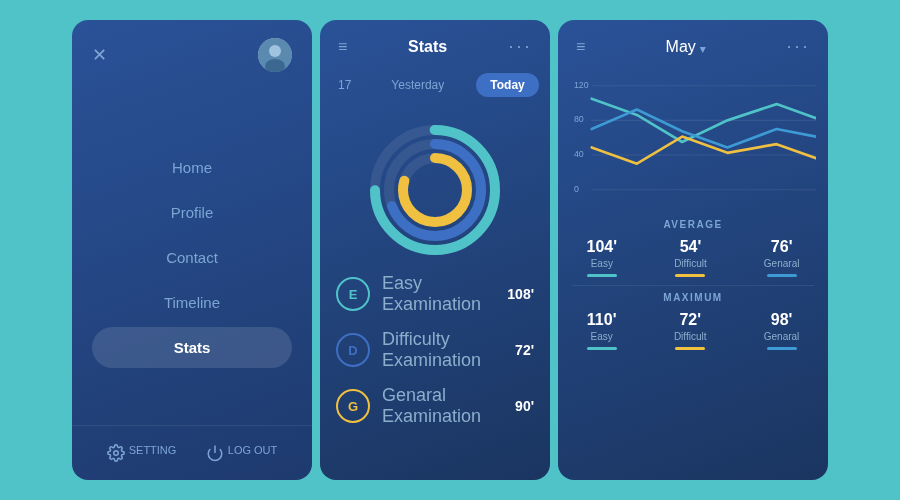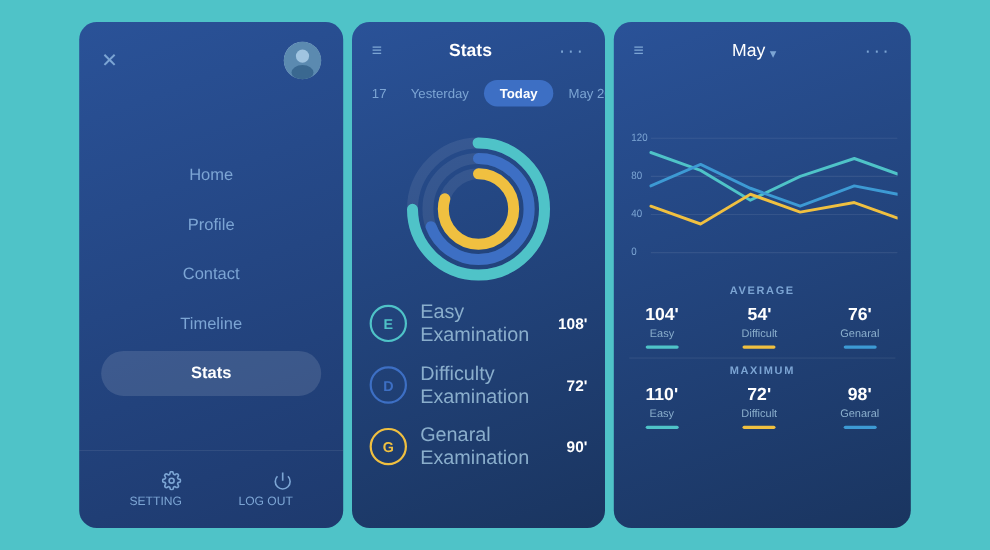--- a/index.html
+++ b/index.html
@@ -104,22 +104,22 @@
 
     .bottom-bar {
       display: flex;
       justify-content: space-around;
       padding: 18px 20px;
       border-top: 1px solid rgba(255,255,255,0.08);
     }
 
     .bottom-action {
       display: flex;
-      flex-direction: column;
-      align-items: flex-end;
+      flex-direction: row;
+      align-items: flex-start;
       gap: 4px;
       color: #7ca5d4;
       font-size: 11px;
       cursor: pointer;
     }
 
     .bottom-action svg {
       width: 18px;
       height: 18px;
     }
@@ -155,21 +155,21 @@
     .header-dots {
       color: #7ca5d4;
       font-size: 18px;
       letter-spacing: 2px;
     }
 
     .tabs-row {
       display: flex;
       align-items: center;
       padding: 0 10px;
-      gap: 6px;
+      gap: 24px;
       overflow-x: auto;
       scrollbar-width: none;
       margin-bottom: 8px;
     }
 
     .tabs-row::-webkit-scrollbar { display: none; }
 
     .tab-item {
       color: #7ca5d4;
       font-size: 12px;
@@ -280,21 +280,20 @@
 
     .week-item.active {
       color: #ffffff;
       font-weight: 700;
       border-bottom: 2px solid #4fc3c8;
     }
 
     .graph-area {
       padding: 4px 12px;
       height: 140px;
-      margin-top: 40px;
     }
 
     .graph-area svg {
       width: 100%;
       height: 130px;
     }
 
     .x-axis-labels {
       display: flex;
       justify-content: space-between;

